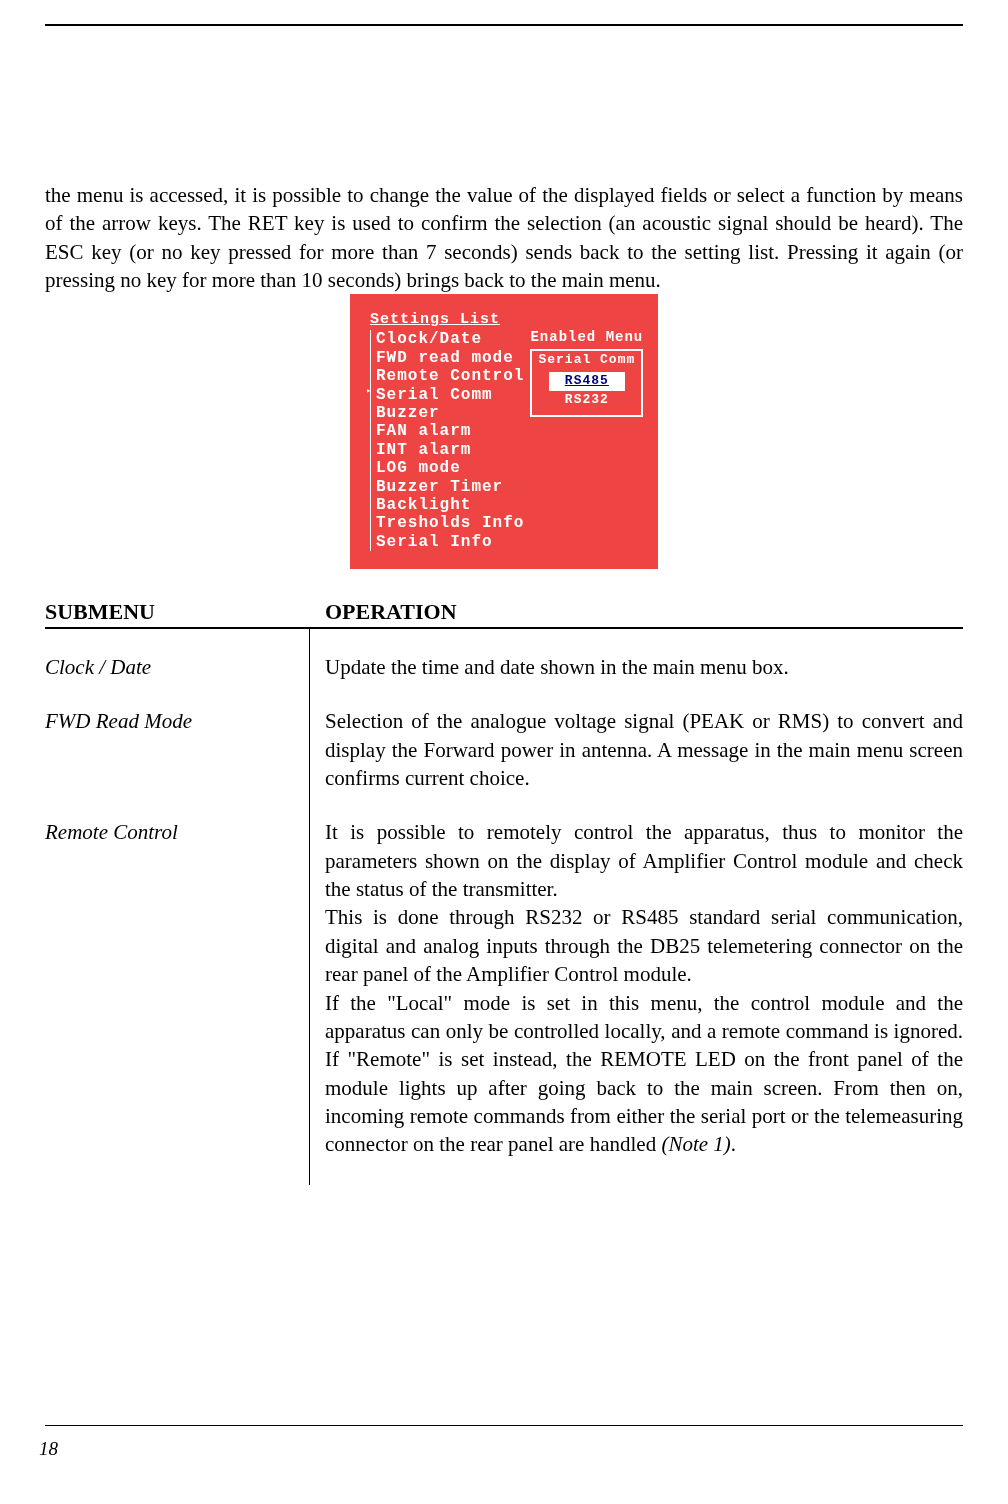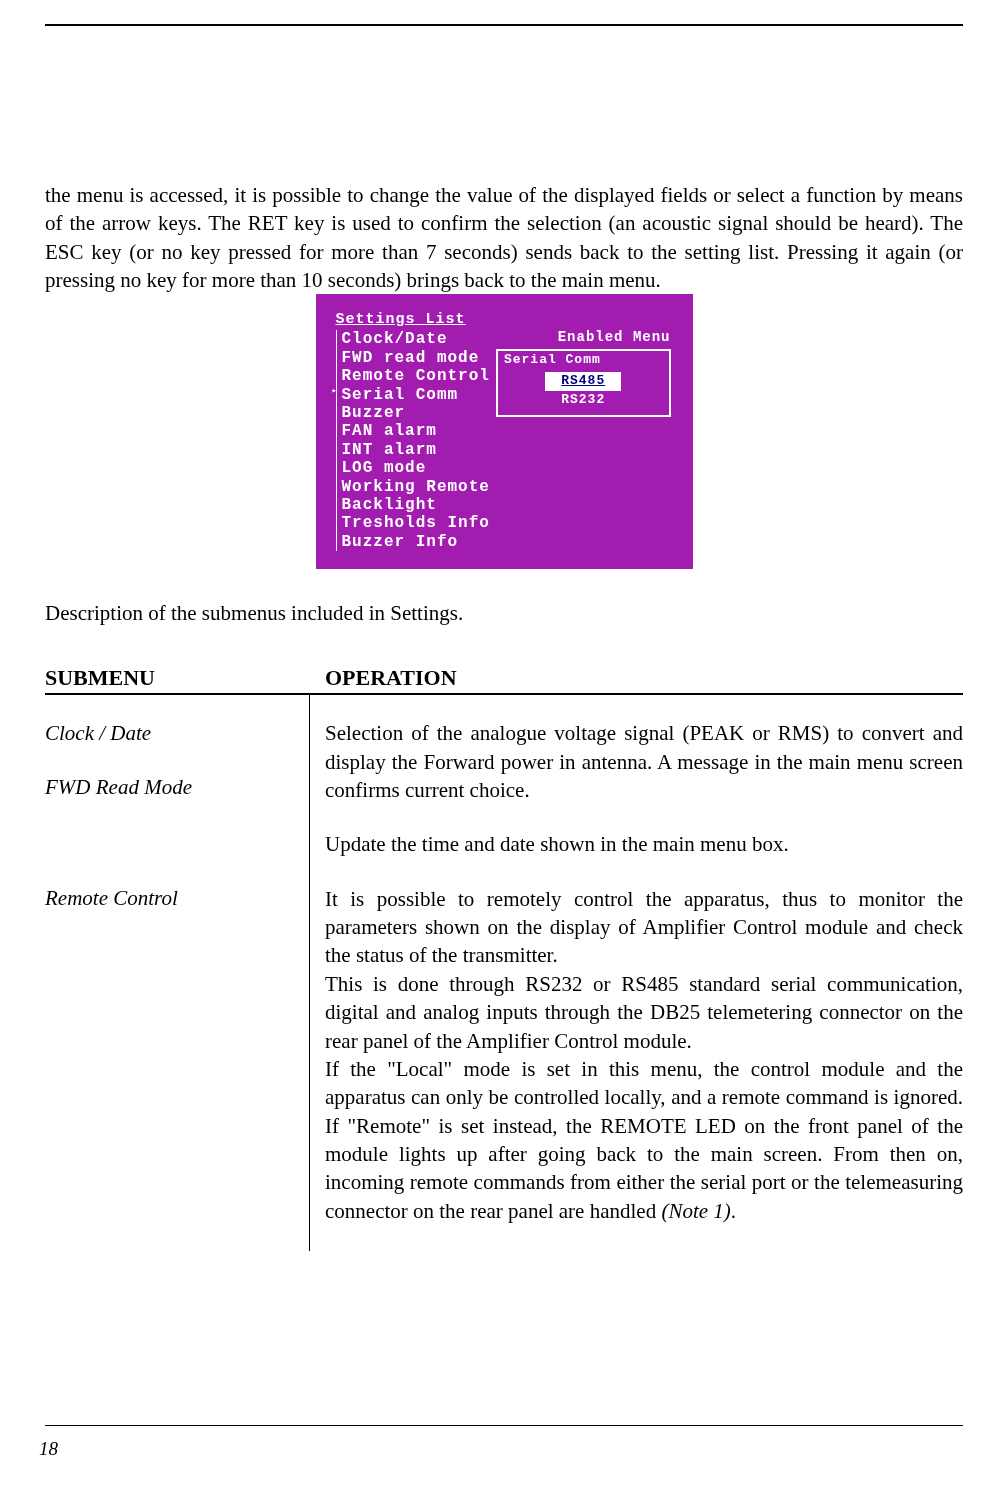--- a/index.html
+++ b/index.html
@@ -33,27 +33,27 @@
       line-height: 1.35;
       text-align: justify;
       margin-bottom: 25px;
     }
     .lcd-container {
       display: flex;
       justify-content: center;
       margin-bottom: 30px;
     }
     .lcd {
-      background: #a21caf;
+      background: #ef4444;
       color: #fff;
       font-family: 'Courier New', monospace;
       font-size: 14px;
       font-weight: bold;
       padding: 18px 22px 18px 20px;
-      width: 377px;
+      width: 308px;
       line-height: 1.0;
       letter-spacing: 1px;
     }
     .lcd-title {
       text-decoration: underline;
       margin-bottom: 3px;
       display: block;
       font-size: 15px;
     }
     .lcd-body {
@@ -189,56 +189,55 @@
       <div class="lcd-body">
         <div class="lcd-left">
           <div>Clock/Date</div>
           <div>FWD read mode</div>
           <div>Remote Control</div>
           <div class="sel">Serial Comm</div>
           <div>Buzzer</div>
           <div>FAN alarm</div>
           <div>INT alarm</div>
           <div>LOG mode</div>
-          <div>Working Remote</div>
+          <div>Buzzer Timer</div>
           <div>Backlight</div>
           <div>Tresholds Info</div>
-          <div>Buzzer Info</div>
+          <div>Serial Info</div>
         </div>
         <div class="lcd-right-col">
           <div class="lcd-enabled">Enabled Menu</div>
           <div class="lcd-serial-box">
             <div class="lcd-serial-title">Serial Comm</div>
             <div class="lcd-options">
               <span class="lcd-option-sel">RS485</span><br>
               <span>RS232</span>
             </div>
           </div>
         </div>
       </div>
     </div>
   </div>
 
-  <p class="desc-line">Description of the submenus included in Settings.</p>
 
   <div class="table-area">
     <div class="table-header">
       <div class="col-left">SUBMENU</div>
       <div class="col-right">OPERATION</div>
     </div>
     <div class="header-rule"></div>
     <div class="table-rows">
       <div class="rows-left">
         <div class="row-block-left h1">Clock / Date</div>
         <div class="row-block-left h3">FWD Read Mode</div>
         <div class="row-block-left">Remote Control</div>
       </div>
       <div class="rows-right">
+        <div class="row-block">Update the time and date shown in the main menu box.</div>
         <div class="row-block">Selection of the analogue voltage signal (PEAK or RMS) to convert and display the Forward power in antenna. A message in the main menu screen confirms current choice.</div>
-        <div class="row-block">Update the time and date shown in the main menu box.</div>
         <div class="row-block">
           <span>It is possible to remotely control the apparatus, thus to monitor the parameters shown on the display of Amplifier Control module and check the status of the transmitter.</span><br>
           <span>This is done through RS232 or RS485 standard serial communication, digital and analog inputs through the DB25 telemetering connector on the rear panel of the Amplifier Control module.</span><br>
           <span>If the "Local" mode is set in this menu, the control module and the apparatus can only be controlled locally, and a remote command is ignored. If "Remote" is set instead, the REMOTE LED on the front panel of the module lights up after going back to the main screen. From then on, incoming remote commands from either the serial port or the telemeasuring connector on the rear panel are handled </span><span class="note-italic">(Note 1)</span><span>.</span>
         </div>
       </div>
     </div>
   </div>
 </div>
 

